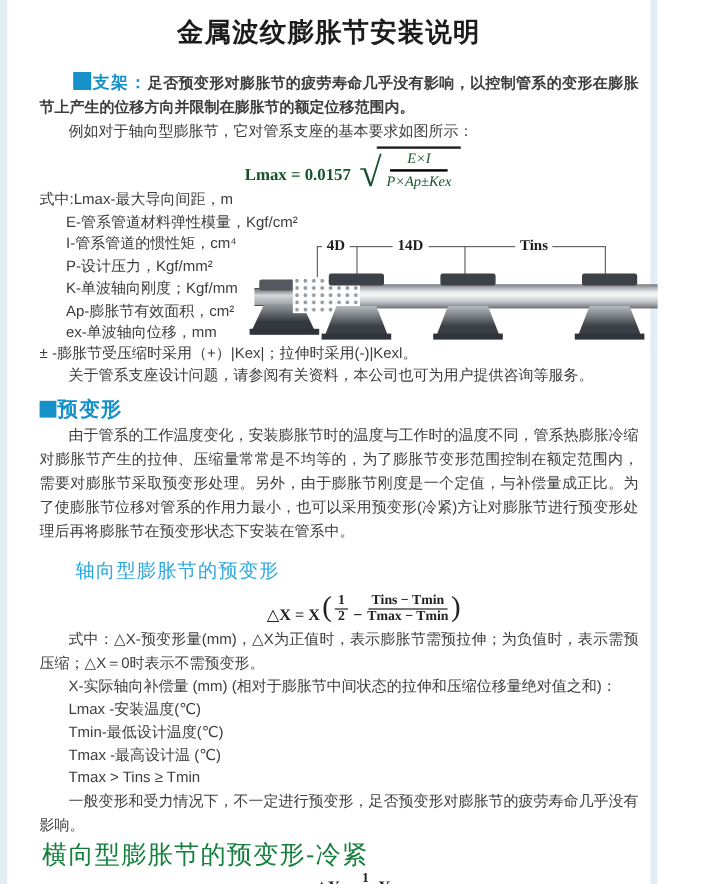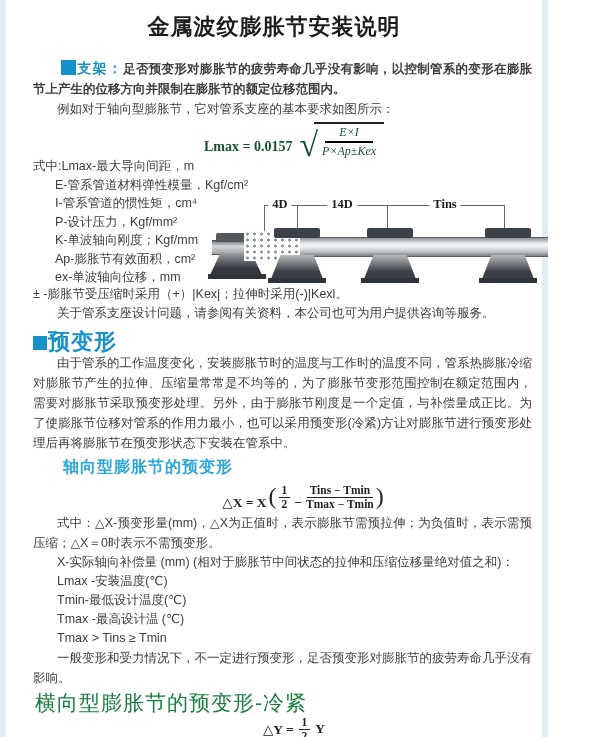--- a/index.html
+++ b/index.html
@@ -49,22 +49,22 @@
   .pedestal{position:absolute;top:58px;width:52px;height:24px;transform:translateX(-50%);
             background:linear-gradient(#b7bcc1,#3a3f45 70%);
             -webkit-clip-path:polygon(18% 0,82% 0,100% 100%,0 100%);clip-path:polygon(18% 0,82% 0,100% 100%,0 100%);}
   .base{position:absolute;top:81px;width:58px;height:5px;background:#2f343a;transform:translateX(-50%);}
   .anchor-clamp{position:absolute;left:4px;top:36px;width:40px;height:9px;background:#55595f;border-radius:2px;}
   .anchor-ped{position:absolute;left:-2px;top:56px;width:52px;height:22px;
             background:linear-gradient(#9ba0a5,#33383e 70%);
             -webkit-clip-path:polygon(20% 0,80% 0,100% 100%,0 100%);clip-path:polygon(20% 0,80% 0,100% 100%,0 100%);}
   .anchor-base{position:absolute;left:-4px;top:77px;width:58px;height:5px;background:#2f343a;}
 
-  .h-main{margin:8px 0 0 33px;font-size:22px;font-weight:bold;color:#1590c8;letter-spacing:1px;line-height:22px;}
-  .h-cyan{margin:4px 0 0 63px;font-size:16px;font-weight:bold;color:#2aa7dc;letter-spacing:1px;line-height:20px;}
+  .h-main{margin:8px 0 0 33px;font-size:17px;font-weight:bold;color:#1590c8;letter-spacing:1px;line-height:22px;}
+  .h-cyan{margin:14px 0 0 63px;font-size:16px;font-weight:normal;color:#2aa7dc;letter-spacing:1px;line-height:20px;}
   .h-cyan2{margin:4px 0 0 35px;font-size:21px;font-weight:normal;color:#15803d;letter-spacing:1px;line-height:22px;}
 
   
   .f-dx{display:flex;align-items:flex-end;justify-content:center;margin:4px 0 2px 60px;height:30px;
         font-family:"Liberation Serif","DejaVu Serif",serif;font-weight:bold;font-size:13.5px;color:#222;}
   .paren{font-size:24px;font-weight:normal;padding:0 2px;transform:translateY(-1px);}
   .frac{display:inline-flex;flex-direction:column;align-items:center;font-size:11.5px;line-height:13px;font-weight:bold;}
   .frac .fn{border-bottom:1px solid #222;padding:0 3px 0 3px;}
   .frac .fd{padding-top:0px;}
   .fop{padding:0 4px;}

